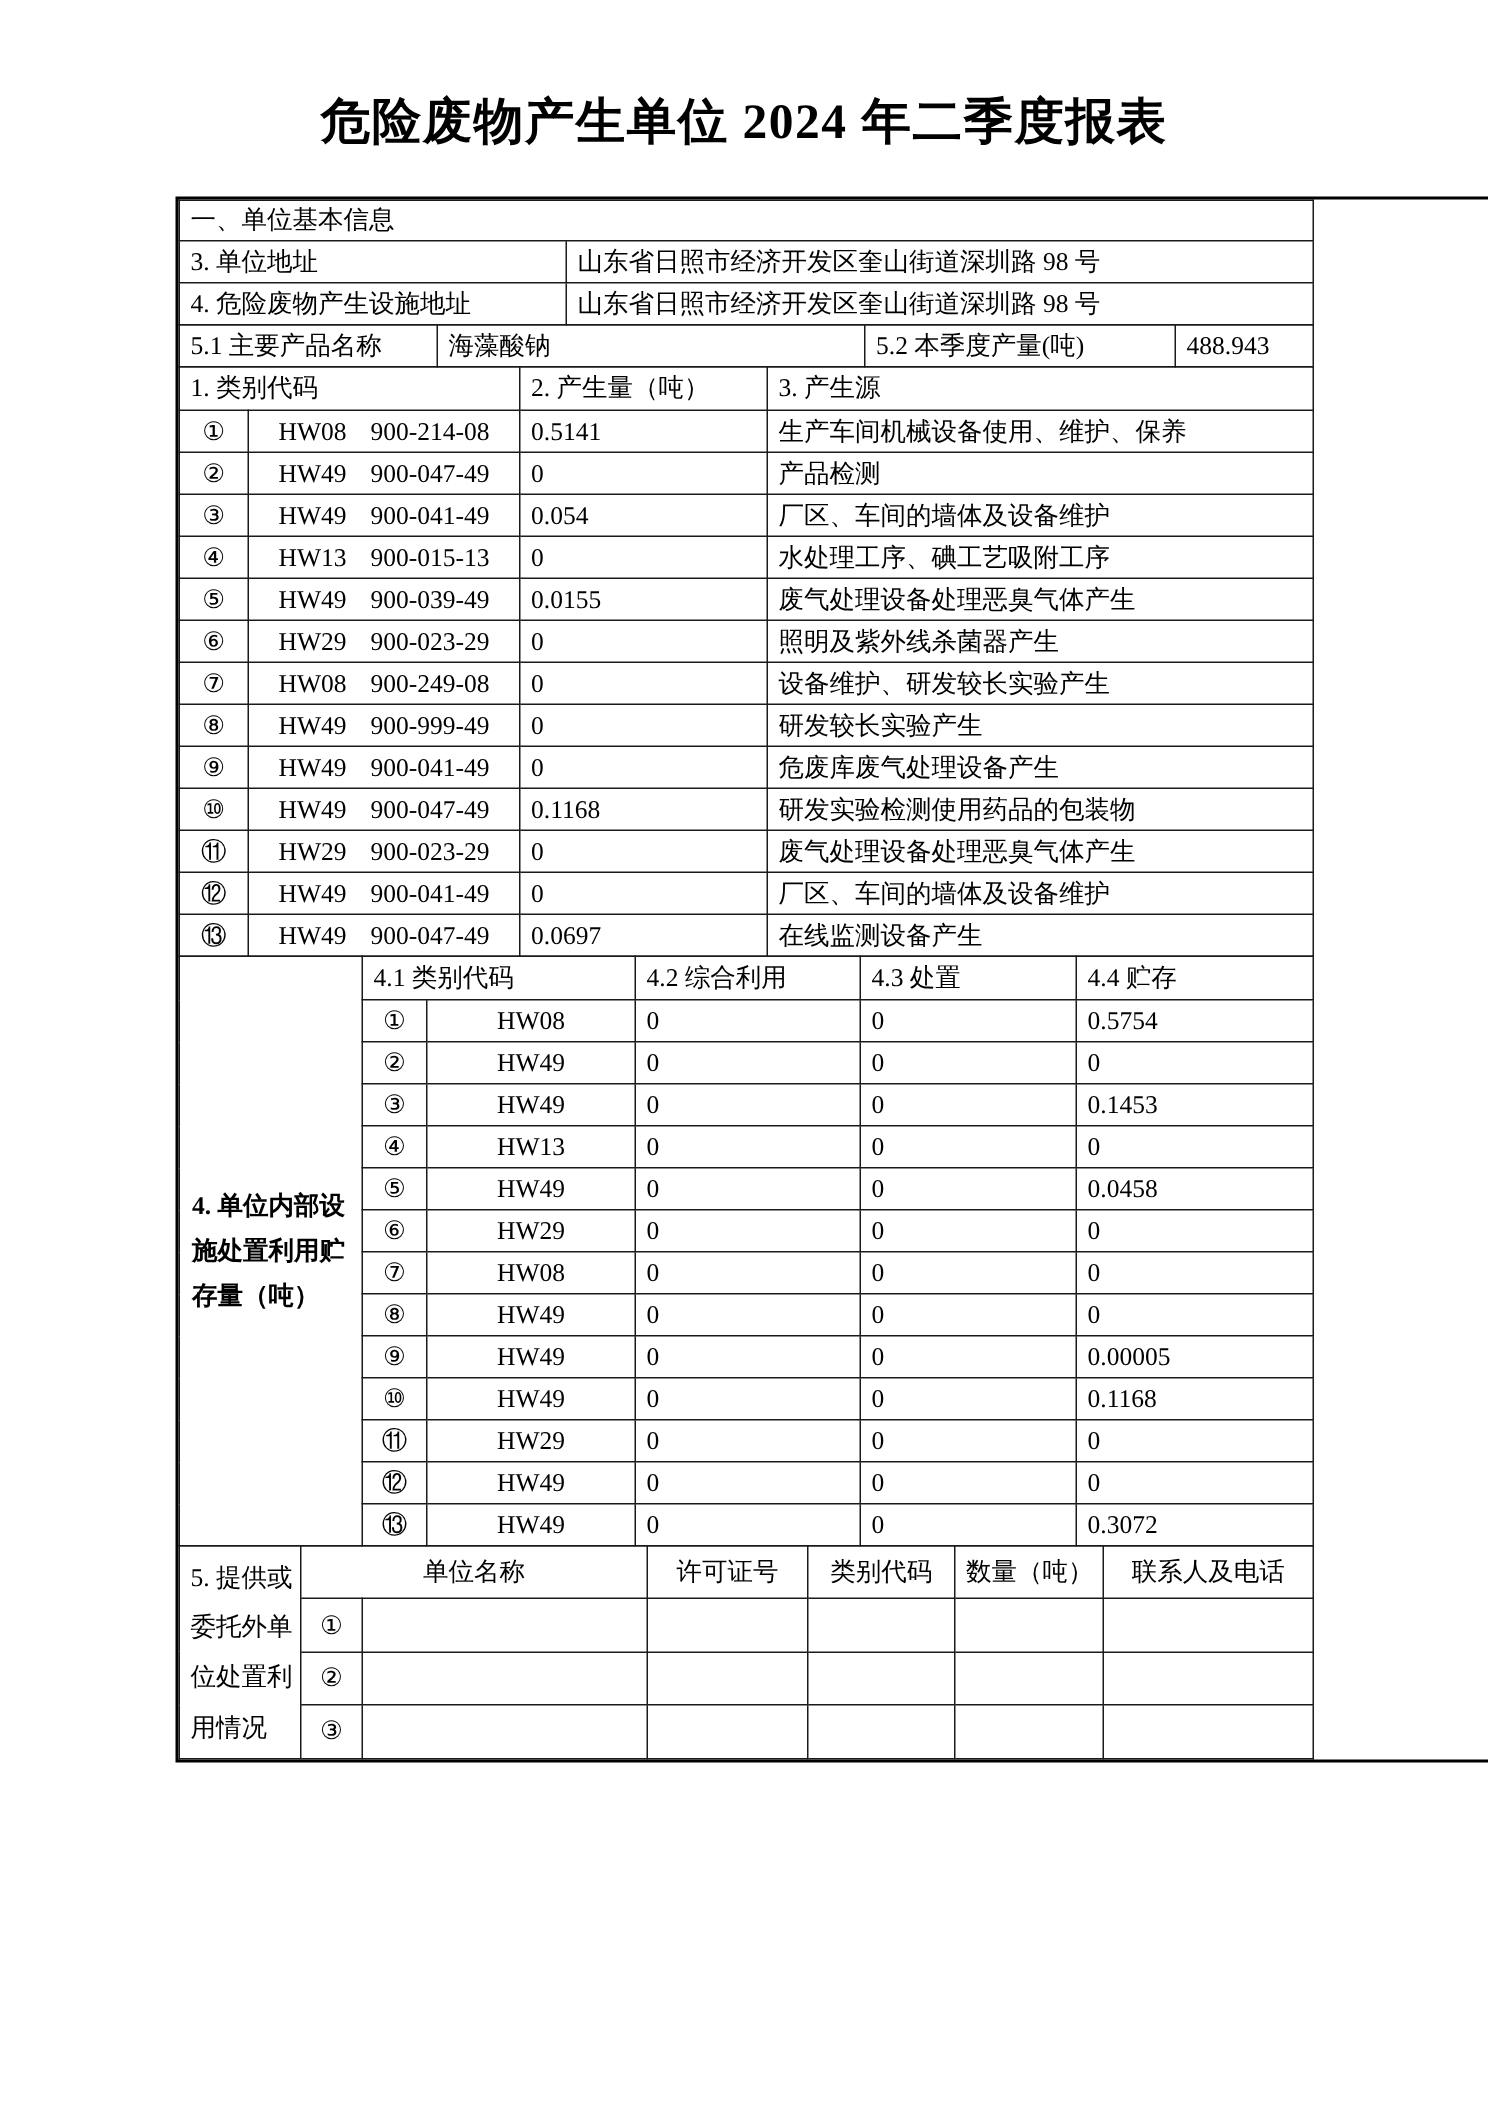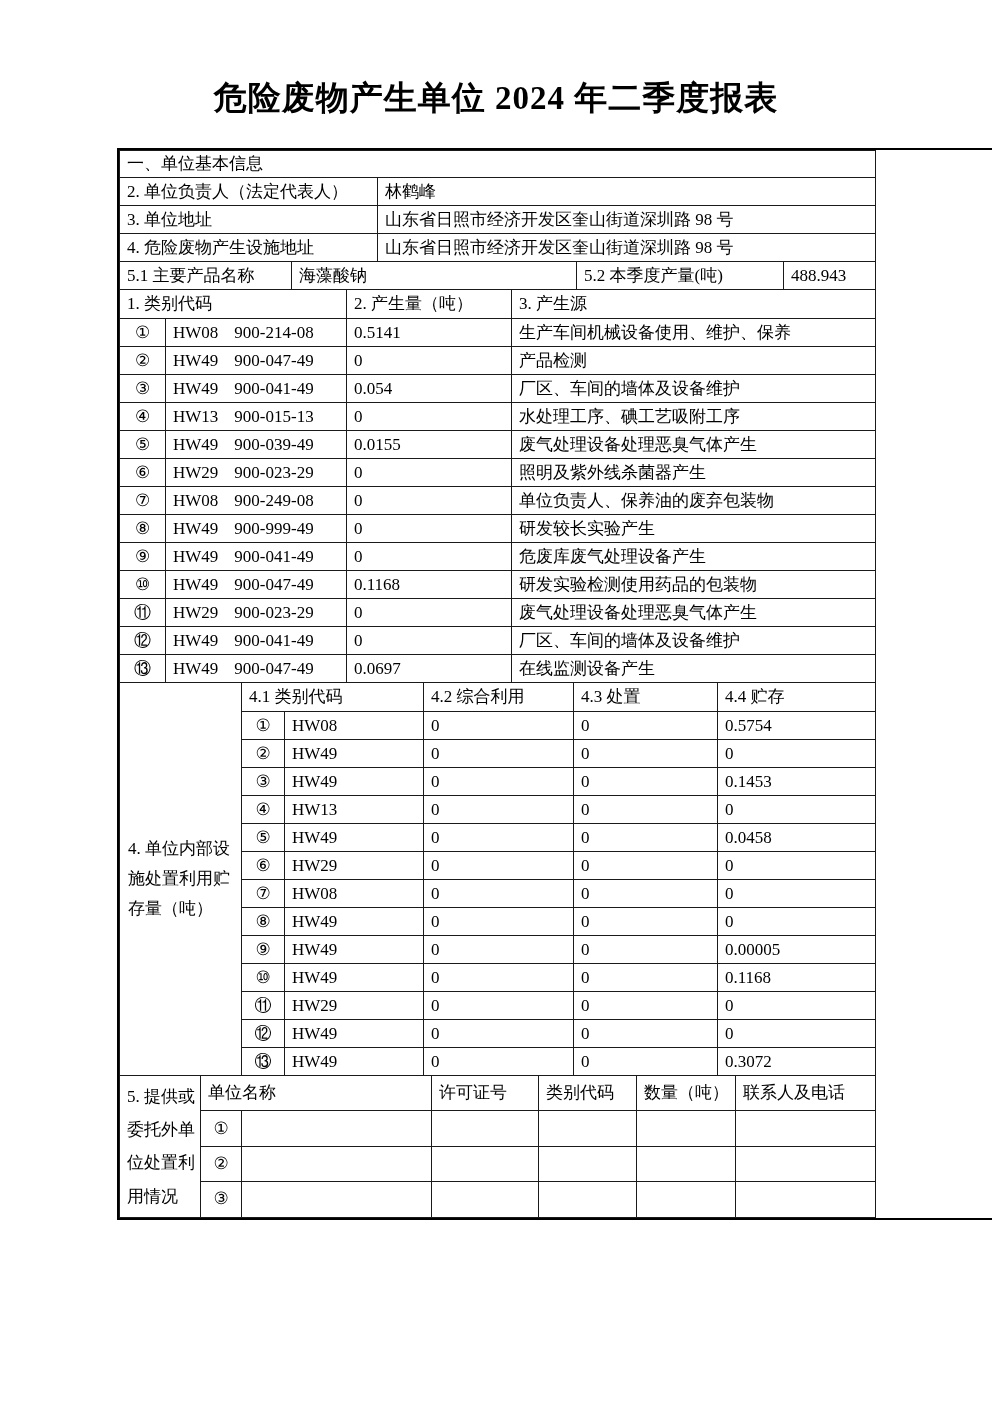--- a/index.html
+++ b/index.html
@@ -5,21 +5,21 @@
   * { box-sizing: border-box; }
   html, body {
     margin: 0; padding: 0;
     width: 992px; height: 1402px;
     background: #ffffff;
     color: #000;
     font-family: "Liberation Serif", "DejaVu Serif", serif;
     overflow: hidden;
   }
   h1.page-title {
-    margin: 76px 0 27px 0;
+    margin: 59px 0 27px 0;
     text-align: center;
     font-size: 33px;
     font-weight: bold;
     letter-spacing: 1px;
   }
   .report {
     width: 912px;
     margin-left: 117px;
     border: 2px solid #000;
   }
@@ -34,28 +34,29 @@
     font-size: 17px;
     line-height: 1.3;
     padding: 2px 7px;
     height: 28px;
     overflow: hidden;
     white-space: nowrap;
     vertical-align: middle;
   }
   td.sec { height: 23px; font-size: 17px; }
   td.hdr { height: 29px; margin-left: 27px; }
-  td.c { text-align: left; }
+  td.c { text-align: center; }
   td.num { text-align: center; padding: 2px 2px; }
   .code-pair span:first-child { margin-right: 16px; }
   td.side-label {
     white-space: normal;
     vertical-align: middle;
     line-height: 1.75;
     padding: 4px 6px 4px 8px;
+    font-weight: bold;
   }
   td.side-label-5 {
     white-space: normal;
     vertical-align: middle;
     line-height: 1.95;
     padding: 4px 5px 4px 7px;
     text-align: justify;
   }
   table.t5 td { height: 29px; }
 </style>
@@ -69,24 +70,20 @@
   <table class="t1">
     <colgroup>
         <col style="width:258px">
         <col style="width:498px">
       </colgroup>
     <tbody>
         <tr>
       <td class="sec" colspan="2">一、单位基本信息</td>
     </tr>
     <tr>
-      <td>2. 单位负责人（法定代表人）</td>
-      <td>林鹤峰</td>
-    </tr>
-    <tr>
       <td>3. 单位地址</td>
       <td>山东省日照市经济开发区奎山街道深圳路 98 号</td>
     </tr>
     <tr>
       <td>4. 危险废物产生设施地址</td>
       <td>山东省日照市经济开发区奎山街道深圳路 98 号</td>
     </tr>
   </tbody>
     </table>
 
@@ -153,21 +150,21 @@
     <tr>
       <td class="num">⑥</td>
       <td class="c code-pair"><span>HW29</span><span>900-023-29</span></td>
       <td>0</td>
       <td>照明及紫外线杀菌器产生</td>
     </tr>
     <tr>
       <td class="num">⑦</td>
       <td class="c code-pair"><span>HW08</span><span>900-249-08</span></td>
       <td>0</td>
-      <td>单位负责人、保养油的废弃包装物</td>
+      <td>设备维护、研发较长实验产生</td>
     </tr>
     <tr>
       <td class="num">⑧</td>
       <td class="c code-pair"><span>HW49</span><span>900-999-49</span></td>
       <td>0</td>
       <td>研发较长实验产生</td>
     </tr>
     <tr>
       <td class="num">⑨</td>
       <td class="c code-pair"><span>HW49</span><span>900-041-49</span></td>

